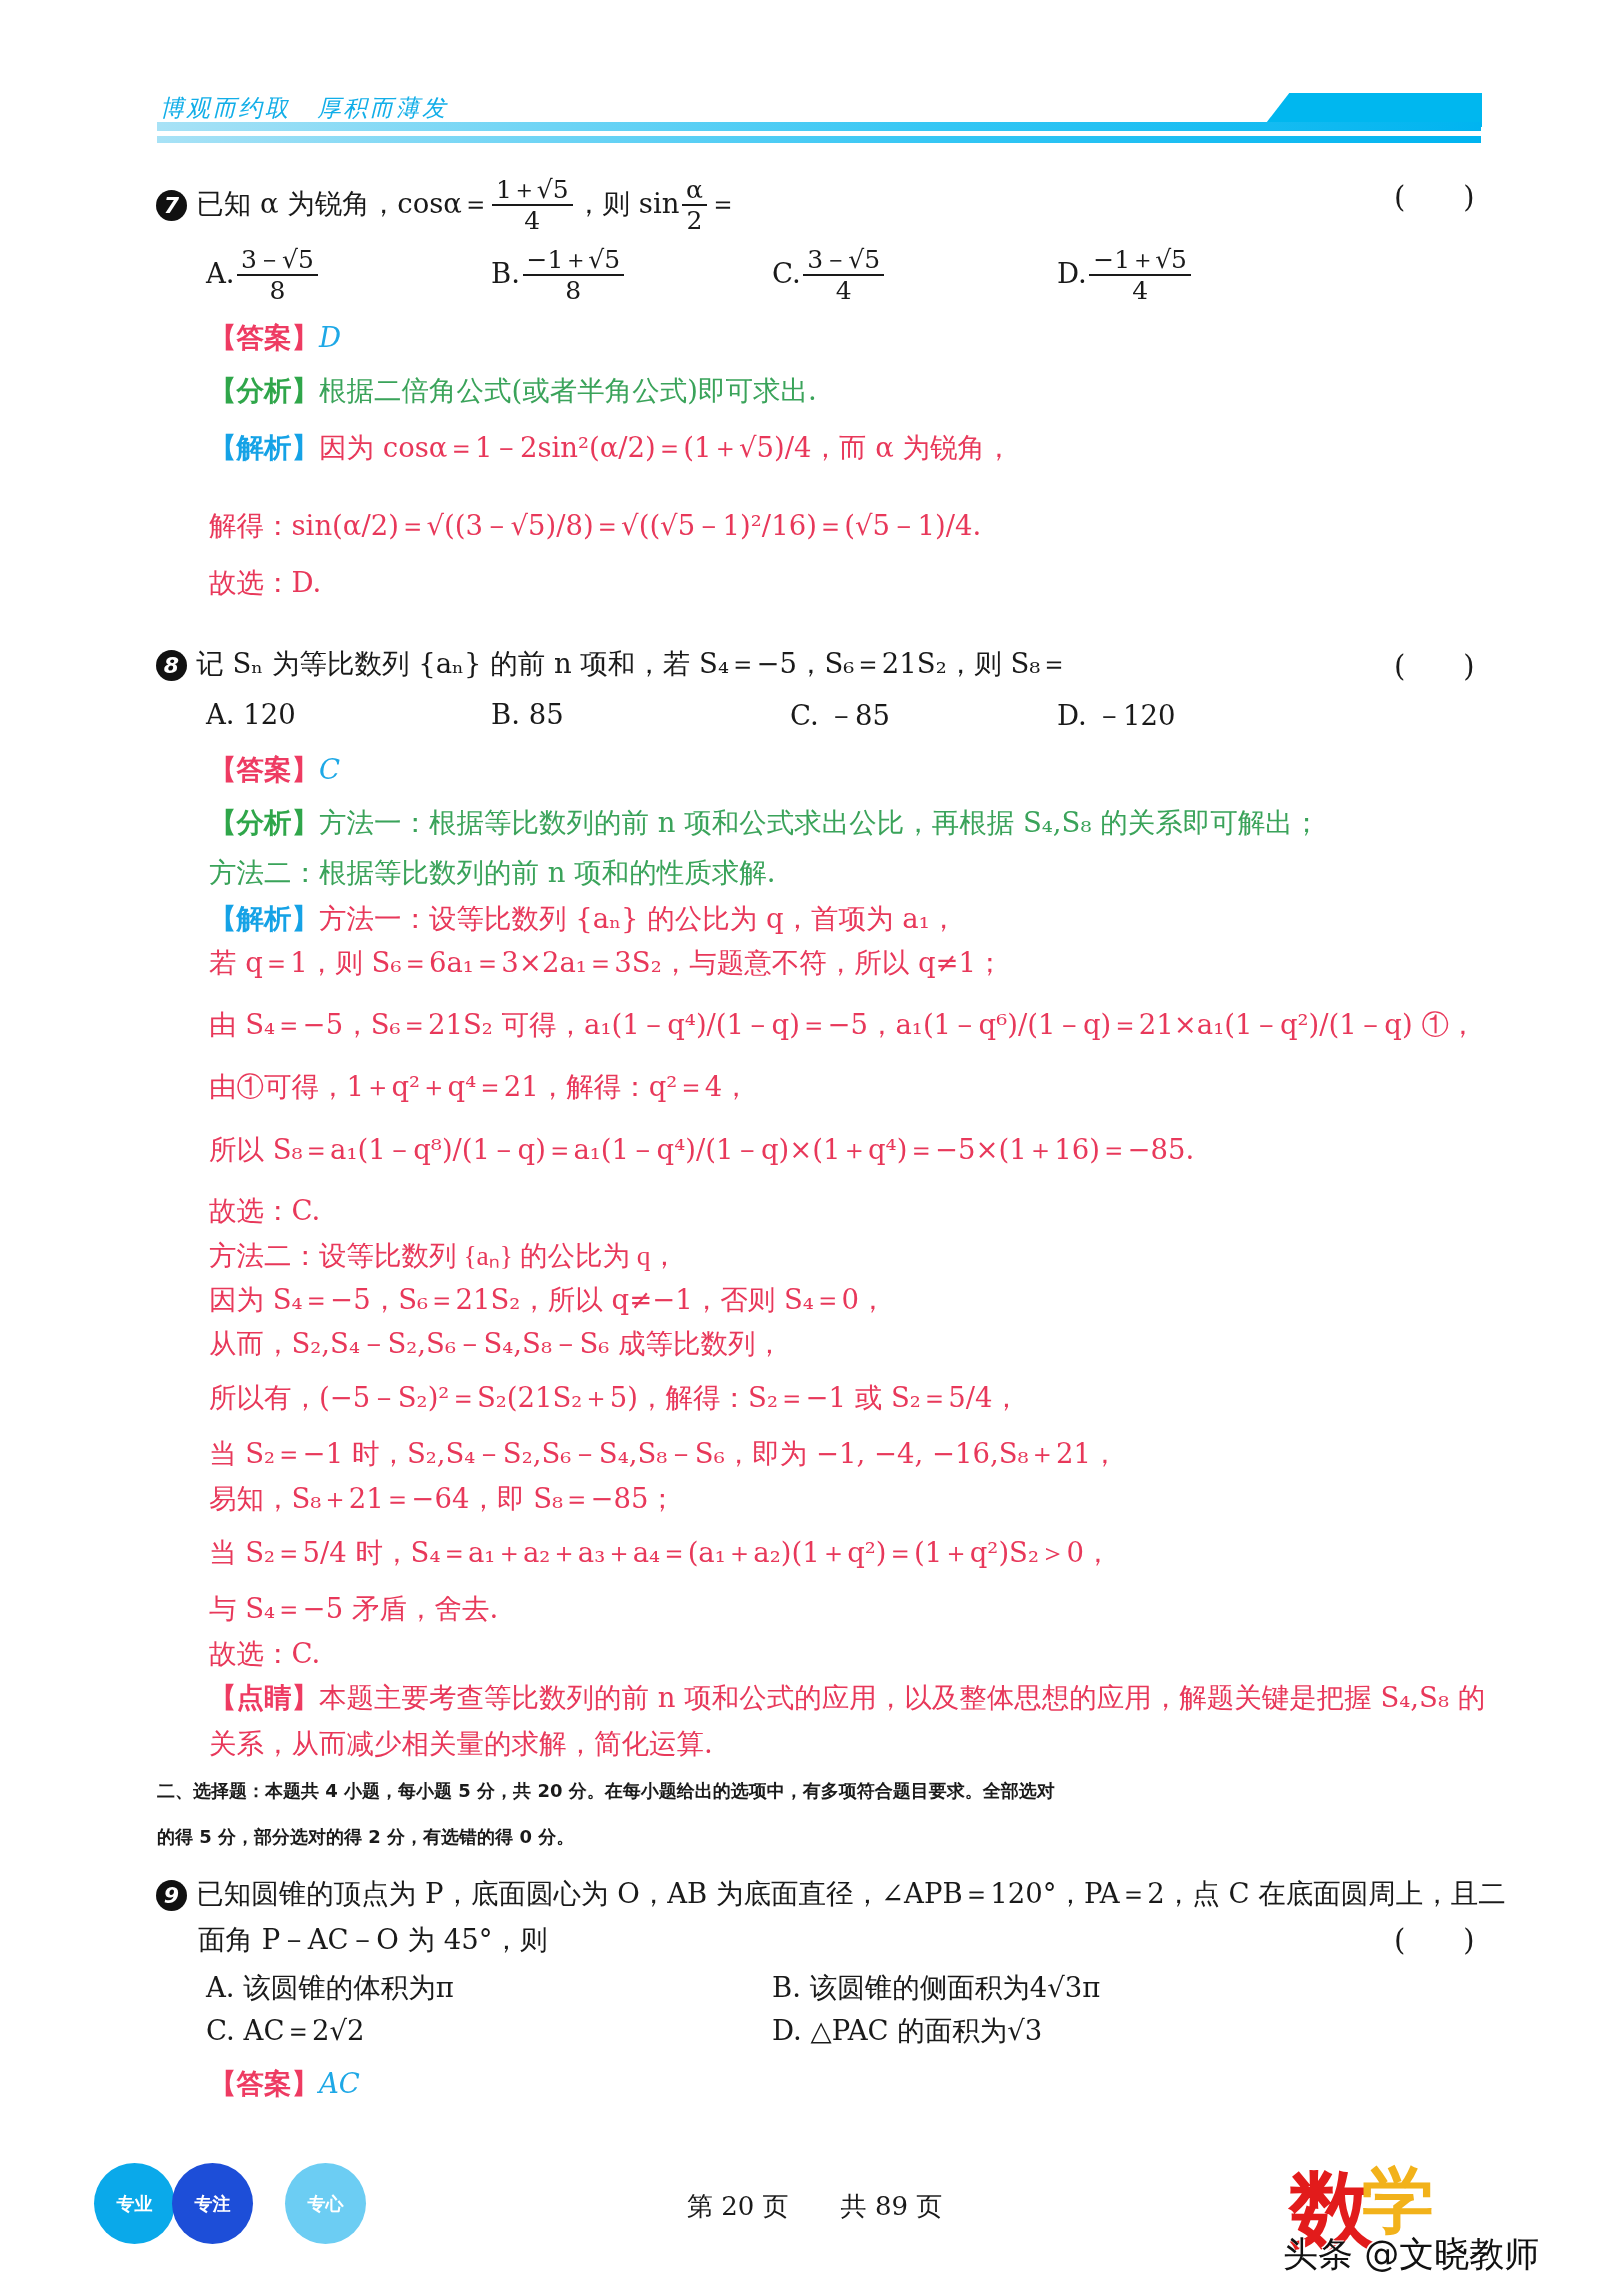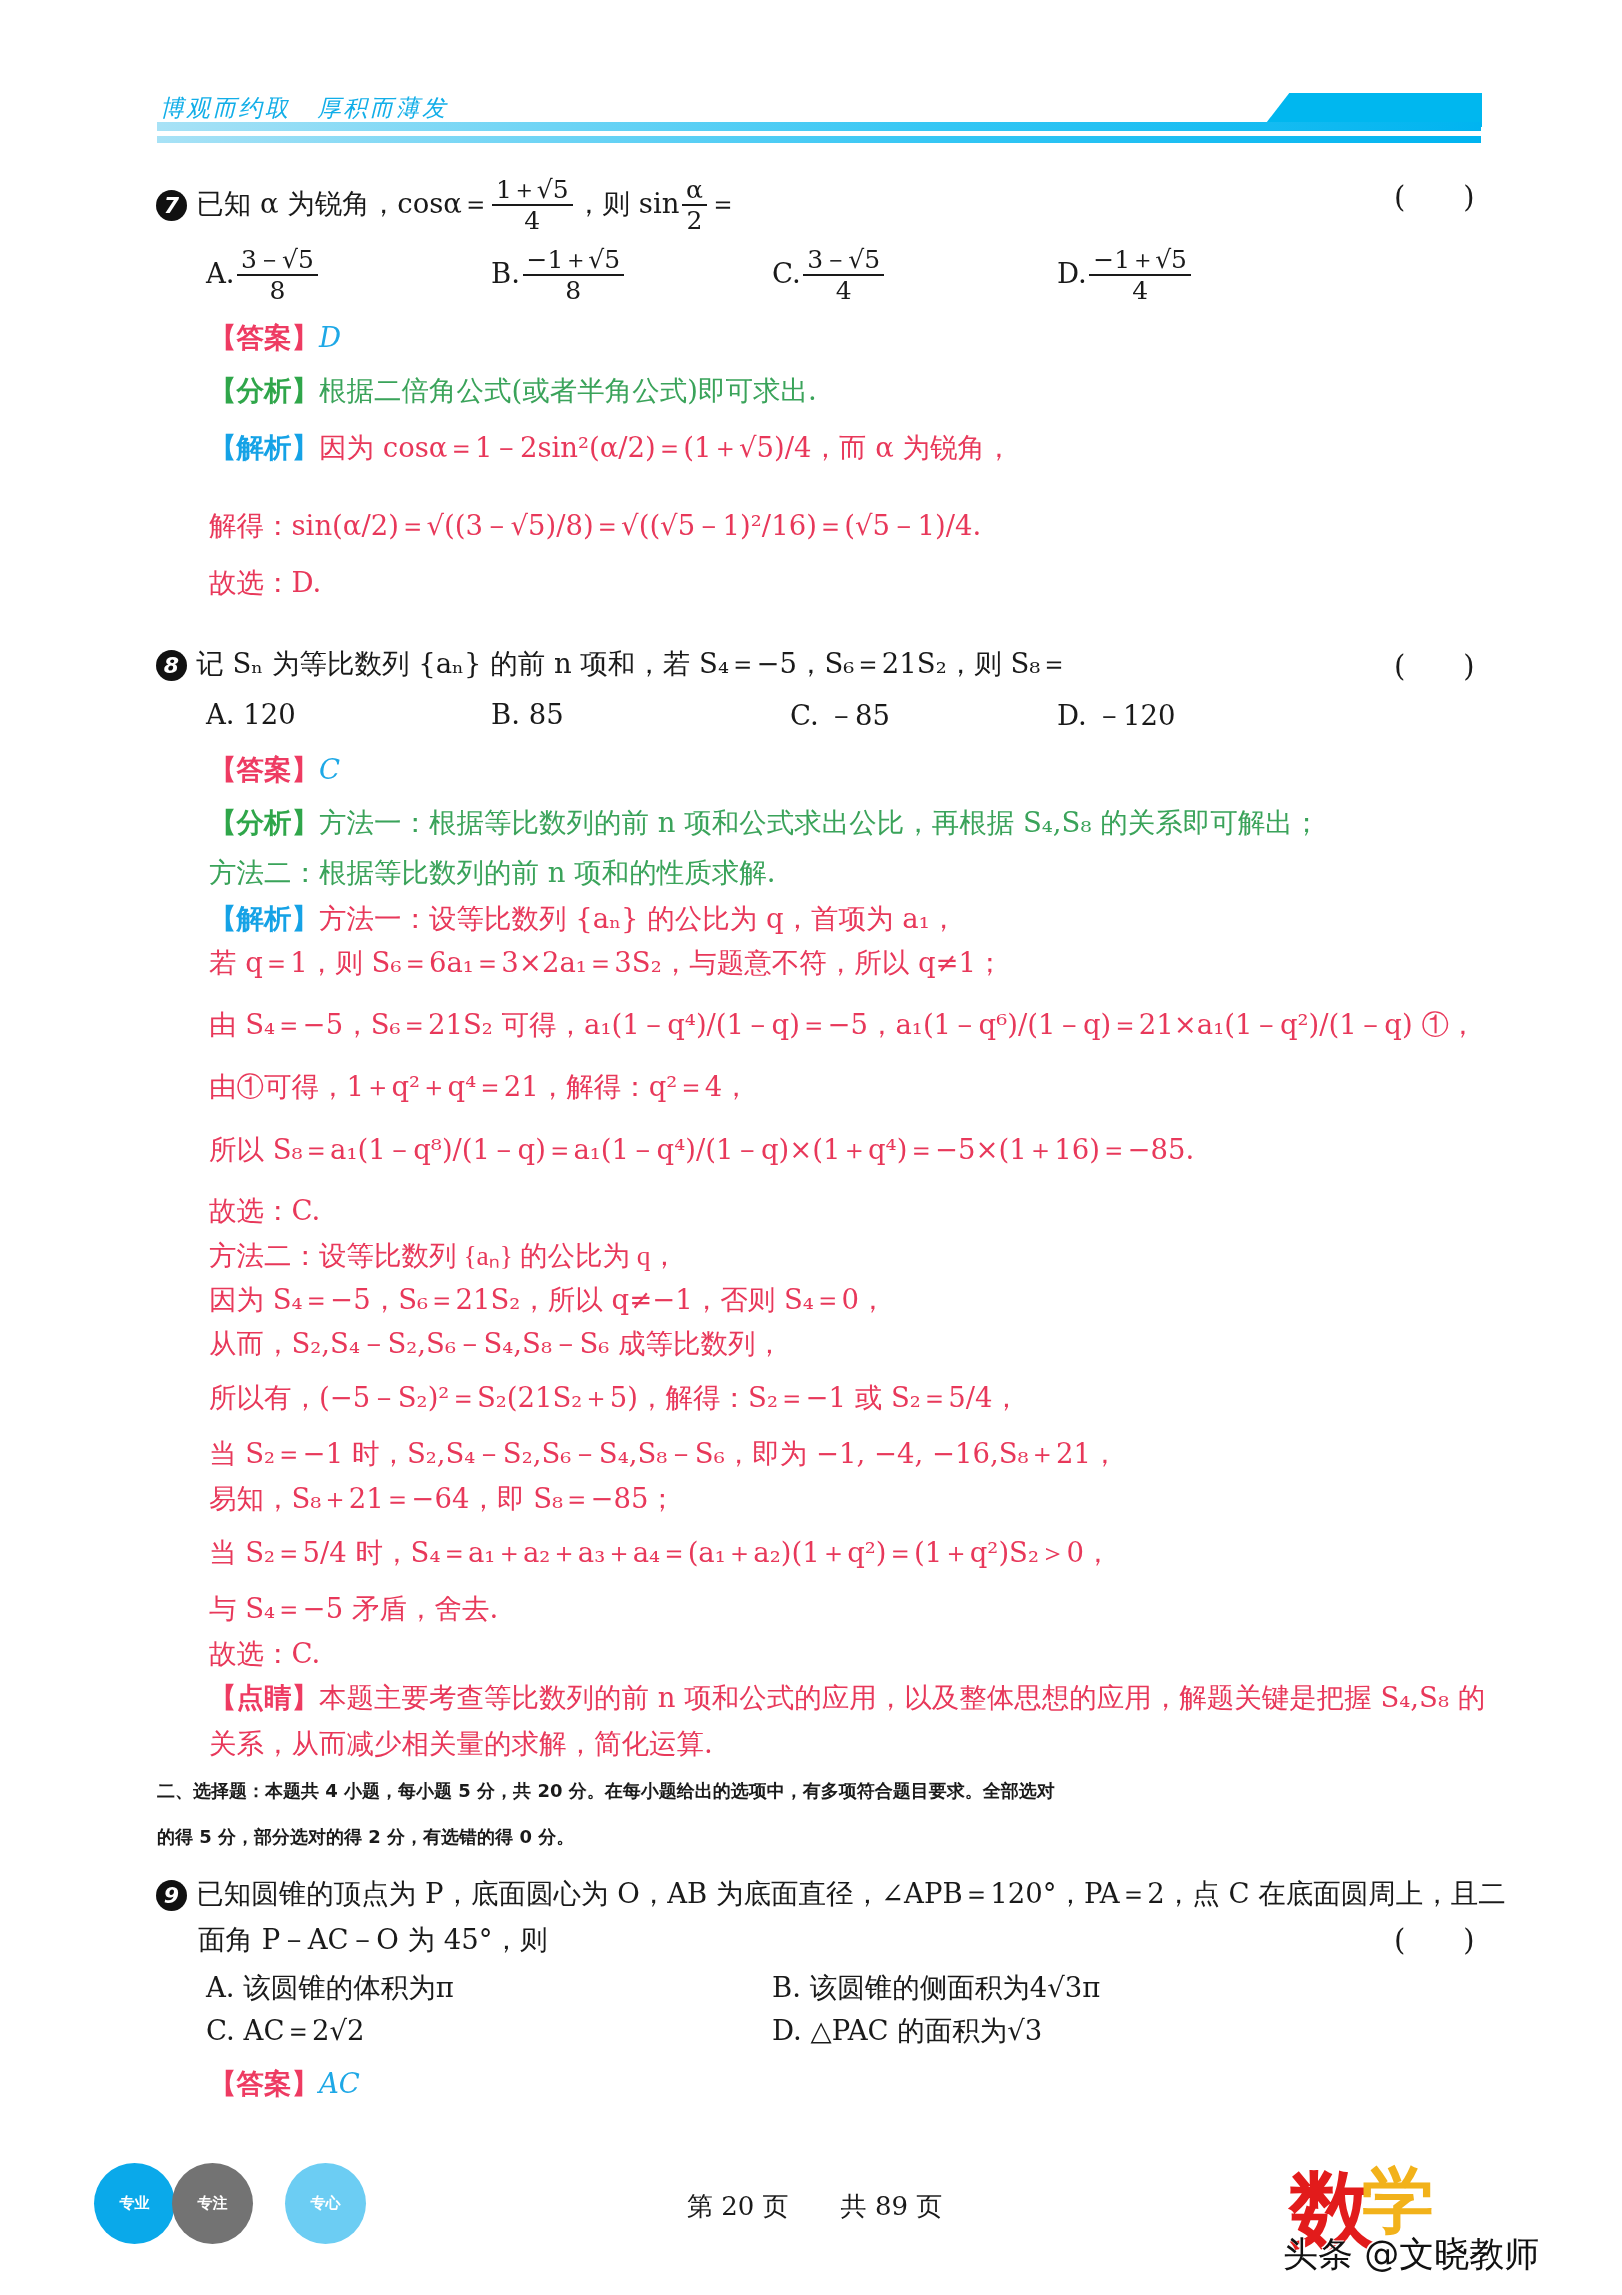--- a/index.html
+++ b/index.html
@@ -30,21 +30,21 @@
   .red{color:#e8385a;}
   .green{color:#3aa35a;}
   .tag{font-family:"DejaVu Sans","Liberation Sans",sans-serif;font-weight:bold;}
   .tag-red{color:#ee3b62;}
   .tag-green{color:#2fa64a;}
   .tag-blue{color:#15a2e6;}
   .ans{color:#1ea8e6;font-style:italic;}
   .sec{font-family:"DejaVu Sans","Liberation Sans",sans-serif;font-weight:bold;font-size:18px;left:157px;}
   
   .f-circle{width:81px;height:81px;border-radius:50%;color:#fff;
-      font-family:Liberation Mono, monospace;font-weight:bold;font-size:15px;
+      font-family:Liberation Mono, monospace;font-weight:bold;font-size:18px;
       display:flex;align-items:center;justify-content:center;}
   .f-page{left:687px;top:2189px;font-size:26px;}
   .wm{left:1283px;top:2159px;width:314px;height:131px;}
   .wm-text{position:absolute;left:0;top:72px;font-family:"DejaVu Sans","Liberation Sans",sans-serif;
       font-size:35px;color:#111;text-shadow:2px 2px 0 #fff,-1.3px -1.3px 0 #fff;}
   .wm-big{position:absolute;font-family:"DejaVu Sans","Liberation Sans",sans-serif;font-weight:bold;}
 </style>
 </head>
 <body>
 
@@ -152,21 +152,21 @@
 <div class="opt" style="left:206px;top:1970px;"><span>A.</span> <span>该圆锥的体积为π</span></div>
 <div class="opt" style="left:772px;top:1970px;"><span>B.</span> <span>该圆锥的侧面积为4√3π</span></div>
 <div class="opt" style="left:206px;top:2013px;"><span>C.</span> <span>AC＝2√2</span></div>
 <div class="opt" style="left:772px;top:2013px;"><span>D.</span> <span>△PAC 的面积为√3</span></div>
 
 <div class="line" style="top:2065px;">
   <span class="tag tag-red">【答案】</span><span class="ans">AC</span>
 </div>
 
 <div class="abs f-circle" style="left:94px;top:2163px;background:#0aa9ea;">专业</div>
-<div class="abs f-circle" style="left:172px;top:2163px;background:#737373;">专注</div>
+<div class="abs f-circle" style="left:172px;top:2163px;background:#1d4ed8;">专注</div>
 <div class="abs f-circle" style="left:251px;top:2163px;background:#6ccdf3;margin-left:34px;">专心</div>
 
 <div class="abs f-page">第 20 页　　共 89 页</div>
 
 <div class="abs wm">
   <span class="wm-big" style="left:6.5px;top:-6.5px;font-size:85px;color:#e21b1b;">数</span>
   <span class="wm-big" style="left:79px;top:-6.5px;font-size:72px;color:#f2b21a;">学</span>
   <span class="wm-text">头条 @文晓教师</span>
 </div>
 

